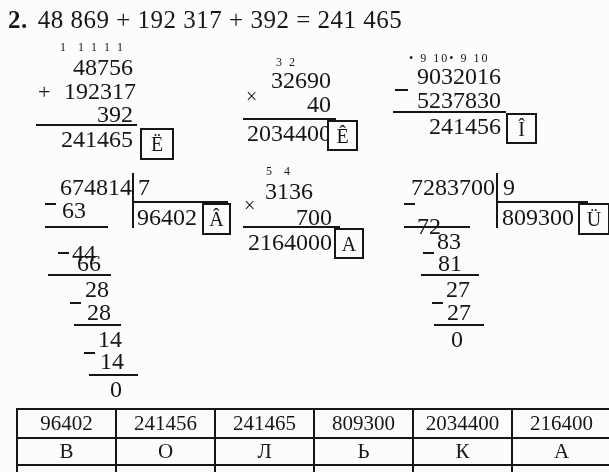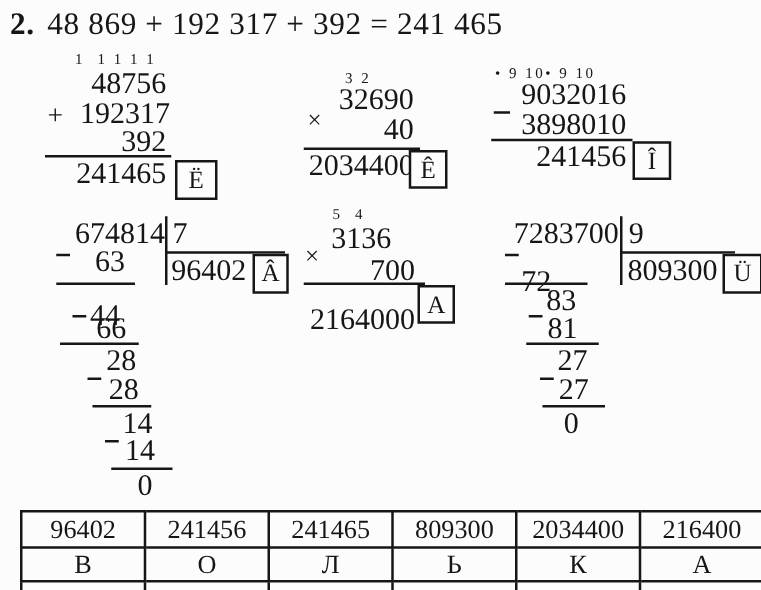--- a/index.html
+++ b/index.html
@@ -47,57 +47,57 @@
 <div class="box" style="left:140px;top:128px;width:30px;height:28px">Ë</div>
 
 <div class="carry" style="left:276px;top:56px">3 2</div>
 <div class="t num ra" style="left:259px;top:68px;width:72px">32690</div>
 <div class="t" style="left:246px;top:86px;font-size:20px">×</div>
 <div class="t num ra" style="left:259px;top:92px;width:72px">40</div>
 <div class="hl" style="left:243px;top:118px;width:93px"></div>
 <div class="t num ra" style="left:243px;top:121px;width:88px">2034400</div>
 <div class="box" style="left:327px;top:120px;width:27px;height:27px">Ê</div>
 
-<div class="carry" style="left:396px;top:52px">• 9 10• 9 10</div>
+<div class="carry" style="left:409px;top:52px">• 9 10• 9 10</div>
 <div class="t num ra" style="left:417px;top:64px;width:84px">9032016</div>
 <div class="dash" style="left:395px;top:89px;width:13px"></div>
-<div class="t num ra" style="left:417px;top:88px;width:84px">3898010</div>
+<div class="t num ra" style="left:417px;top:88px;width:84px">5237830</div>
 <div class="hl" style="left:393px;top:111px;width:113px"></div>
 <div class="t num ra" style="left:417px;top:114px;width:84px">241456</div>
 <div class="box" style="left:506px;top:113px;width:27px;height:27px">Î</div>
 
 <div class="t num ra" style="left:60px;top:175px;width:72px">674814</div>
 <div class="vl" style="left:132px;top:173px;height:55px"></div>
 <div class="t num" style="left:138px;top:175px">7</div>
 <div class="hl" style="left:132px;top:201px;width:96px"></div>
 <div class="t num" style="left:137px;top:205px">96402</div>
 <div class="box" style="left:202px;top:203px;width:25px;height:28px">Â</div>
 <div class="dash" style="left:45px;top:203px"></div>
-<div class="t num" style="left:76px;top:198px">63</div>
+<div class="t num" style="left:62px;top:198px">63</div>
 <div class="hl" style="left:45px;top:226px;width:63px"></div>
 <div class="t num" style="left:72px;top:241px">44</div>
 <div class="dash" style="left:58px;top:252px"></div>
 <div class="t num" style="left:77px;top:251px">66</div>
 <div class="hl" style="left:48px;top:274px;width:63px"></div>
 <div class="t num" style="left:85px;top:277px">28</div>
 <div class="dash" style="left:70px;top:302px"></div>
 <div class="t num" style="left:87px;top:300px">28</div>
 <div class="hl" style="left:74px;top:324px;width:47px"></div>
 <div class="t num" style="left:98px;top:327px">14</div>
 <div class="dash" style="left:84px;top:352px"></div>
 <div class="t num" style="left:100px;top:349px">14</div>
 <div class="hl" style="left:89px;top:374px;width:49px"></div>
 <div class="t num" style="left:110px;top:377px">0</div>
 
 <div class="carry" style="left:266px;top:165px">5  4</div>
 <div class="t num ra" style="left:265px;top:179px;width:48px">3136</div>
 <div class="t" style="left:244px;top:195px;font-size:20px">×</div>
 <div class="t num ra" style="left:296px;top:205px;width:36px">700</div>
 <div class="hl" style="left:243px;top:226px;width:97px"></div>
-<div class="t num ra" style="left:248px;top:244px;width:84px">2164000</div>
+<div class="t num ra" style="left:248px;top:230px;width:84px">2164000</div>
 <div class="box" style="left:334px;top:228px;width:26px;height:27px">A</div>
 
 <div class="t num ra" style="left:411px;top:175px;width:84px">7283700</div>
 <div class="vl" style="left:496px;top:173px;height:55px"></div>
 <div class="t num" style="left:503px;top:175px">9</div>
 <div class="hl" style="left:496px;top:201px;width:92px"></div>
 <div class="t num" style="left:502px;top:205px">809300</div>
 <div class="box" style="left:578px;top:203px;width:28px;height:28px">Ü</div>
 <div class="dash" style="left:404px;top:203px"></div>
 <div class="t num" style="left:417px;top:214px">72</div>

